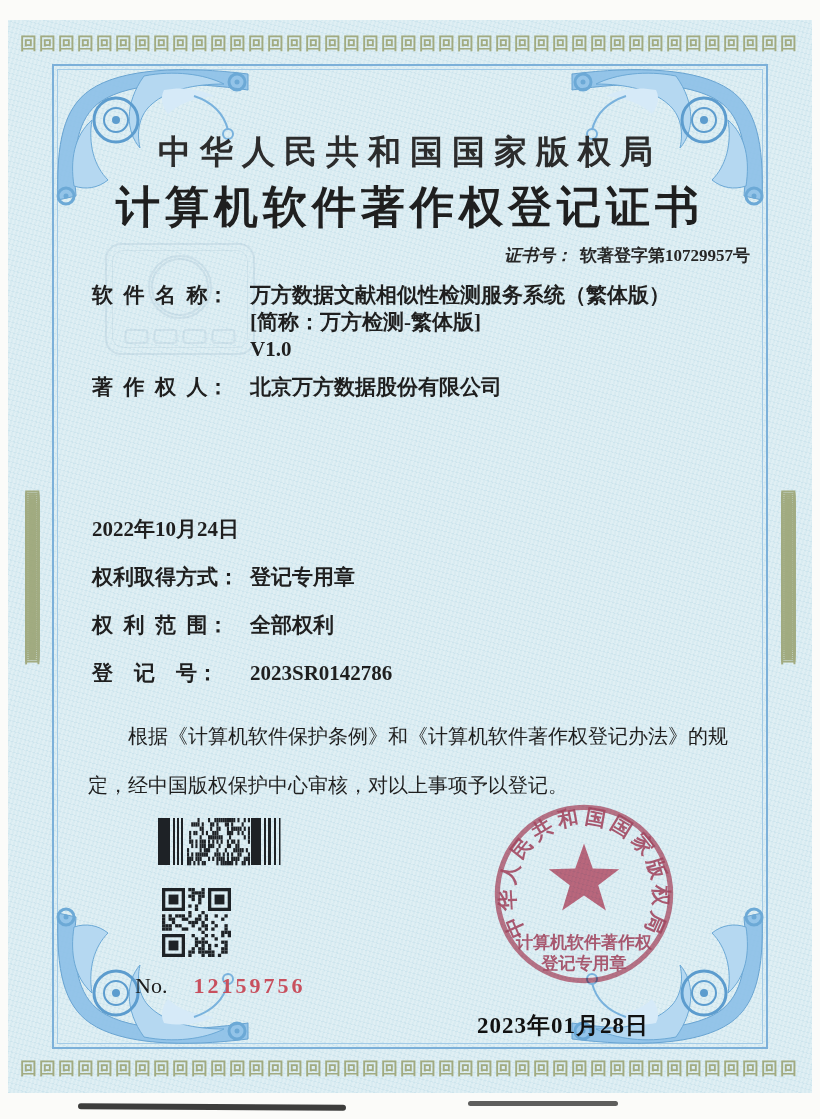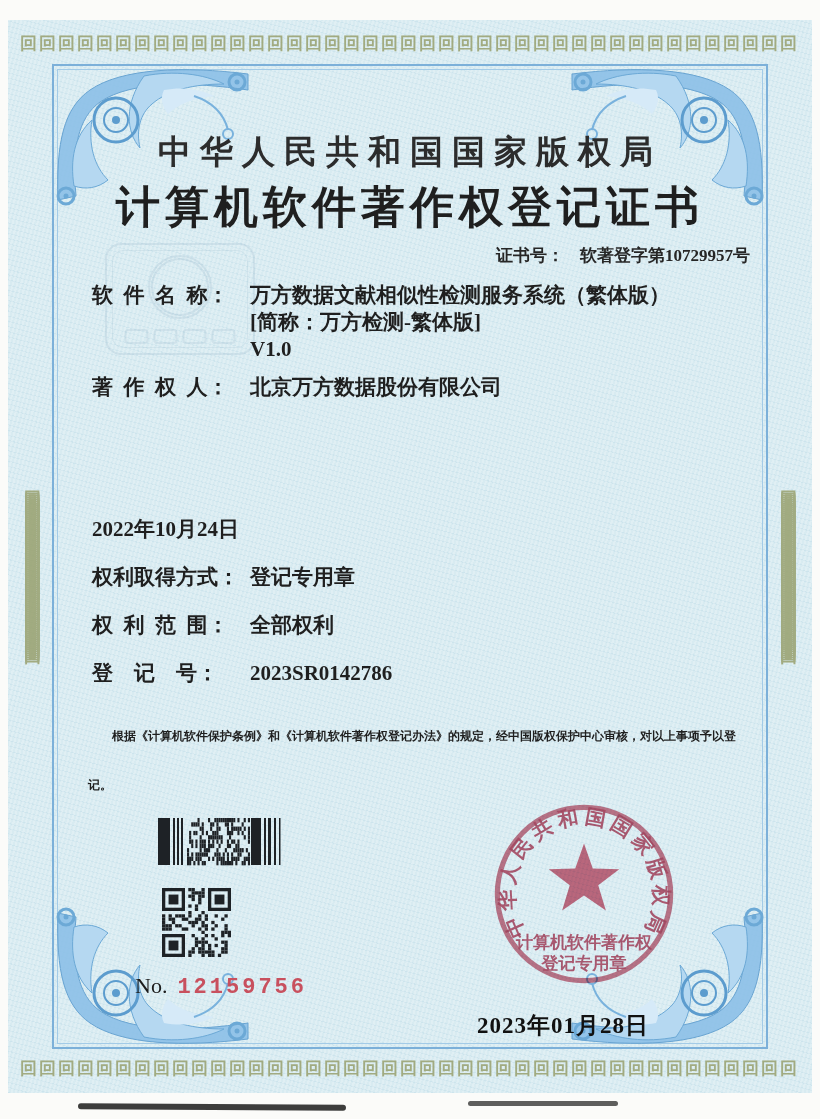--- a/index.html
+++ b/index.html
@@ -27,47 +27,47 @@
   .c-tl{left:36px;top:36px;}
   .c-tr{right:36px;top:36px;transform:scaleX(-1);}
   .c-bl{left:36px;bottom:36px;transform:scaleY(-1);}
   .c-br{right:36px;bottom:36px;transform:scale(-1,-1);}
   
   .title{position:absolute;top:110px;left:0;width:100%;text-align:center;
     font-size:33px;font-weight:700;letter-spacing:9px;color:#2c2c2c;}
   .subtitle{position:absolute;top:158px;left:0;width:100%;text-align:center;
     font-size:44px;font-weight:900;letter-spacing:5px;color:#1f1f1f;}
   .certno{position:absolute;top:224px;right:62px;font-size:17px;font-weight:700;color:#262626;}
-  .certno .lbl{margin-right:16px;}
+  .certno .lbl{margin-right:8px;font-style:italic;}
   
   .emblem{position:absolute;left:97px;top:223px;width:150px;height:112px;opacity:.55;}
   .emblem .er1{position:absolute;inset:0;border:2px solid rgba(152,182,202,.45);border-radius:16px;}
   .emblem .er2{position:absolute;inset:7px;border:1px solid rgba(152,182,202,.35);border-radius:11px;}
   .emblem .circ{position:absolute;left:50%;top:12px;transform:translateX(-50%);
     width:54px;height:54px;border:5px double rgba(152,182,202,.45);border-radius:50%;}
   .emblem .tabs{position:absolute;bottom:11px;left:50%;transform:translateX(-50%);display:flex;gap:5px;}
   .emblem .tab{width:20px;height:11px;border:2px solid rgba(152,182,202,.40);border-radius:4px;}
   
   .frow{position:absolute;left:84px;display:flex;font-size:21px;font-weight:700;
     color:#1f1f1f;line-height:27px;}
   .flabel{width:158px;flex:none;}
   .fvalue{white-space:nowrap;}
   .r-name{top:262px}.r-holder{top:354px}.r-dev{top:448px}.r-pub{top:496px}
   .r-acq{top:544px}.r-scope{top:592px}.r-reg{top:640px}
-  .statement{position:absolute;left:80px;top:692px;width:656px;font-size:12px;
-    font-weight:700;color:#1f1f1f;line-height:49px;text-indent:2em;}
+  .statement{position:absolute;left:80px;top:692px;width:656px;font-size:20px;
+    font-weight:400;color:#1f1f1f;line-height:49px;text-indent:2em;}
   
   .barcode{position:absolute;left:150px;top:798px;}
   .qrcode{position:absolute;left:154px;top:868px;}
   
   .seal{position:absolute;left:478px;top:776px;width:196px;height:196px;mix-blend-mode:multiply;}
   
   .no-line{position:absolute;left:127px;top:953px;font-size:22px;color:#1c1c1c;}
-  .no-value{color:#c8505e;letter-spacing:3px;margin-left:10px;
-    font-family:Liberation Mono, monospace;font-weight:700;}
+  .no-value{color:#c8505e;letter-spacing:3px;margin-left:26px;
+    font-family:Liberation Serif, serif;font-weight:700;}
   .date{position:absolute;left:469px;top:950px;font-size:23px;font-weight:700;
     color:#111;letter-spacing:1px;margin-top:40px;}
   
   .scan-mark{position:absolute;background:#1b1b1b;border-radius:3px;}
   .sm1{left:78px;top:1104px;width:268px;height:6px;opacity:.85;transform:rotate(.3deg);}
   .sm2{left:468px;top:1101px;width:150px;height:5px;opacity:.7;}
 </style>
 </head>
 <body>
 

